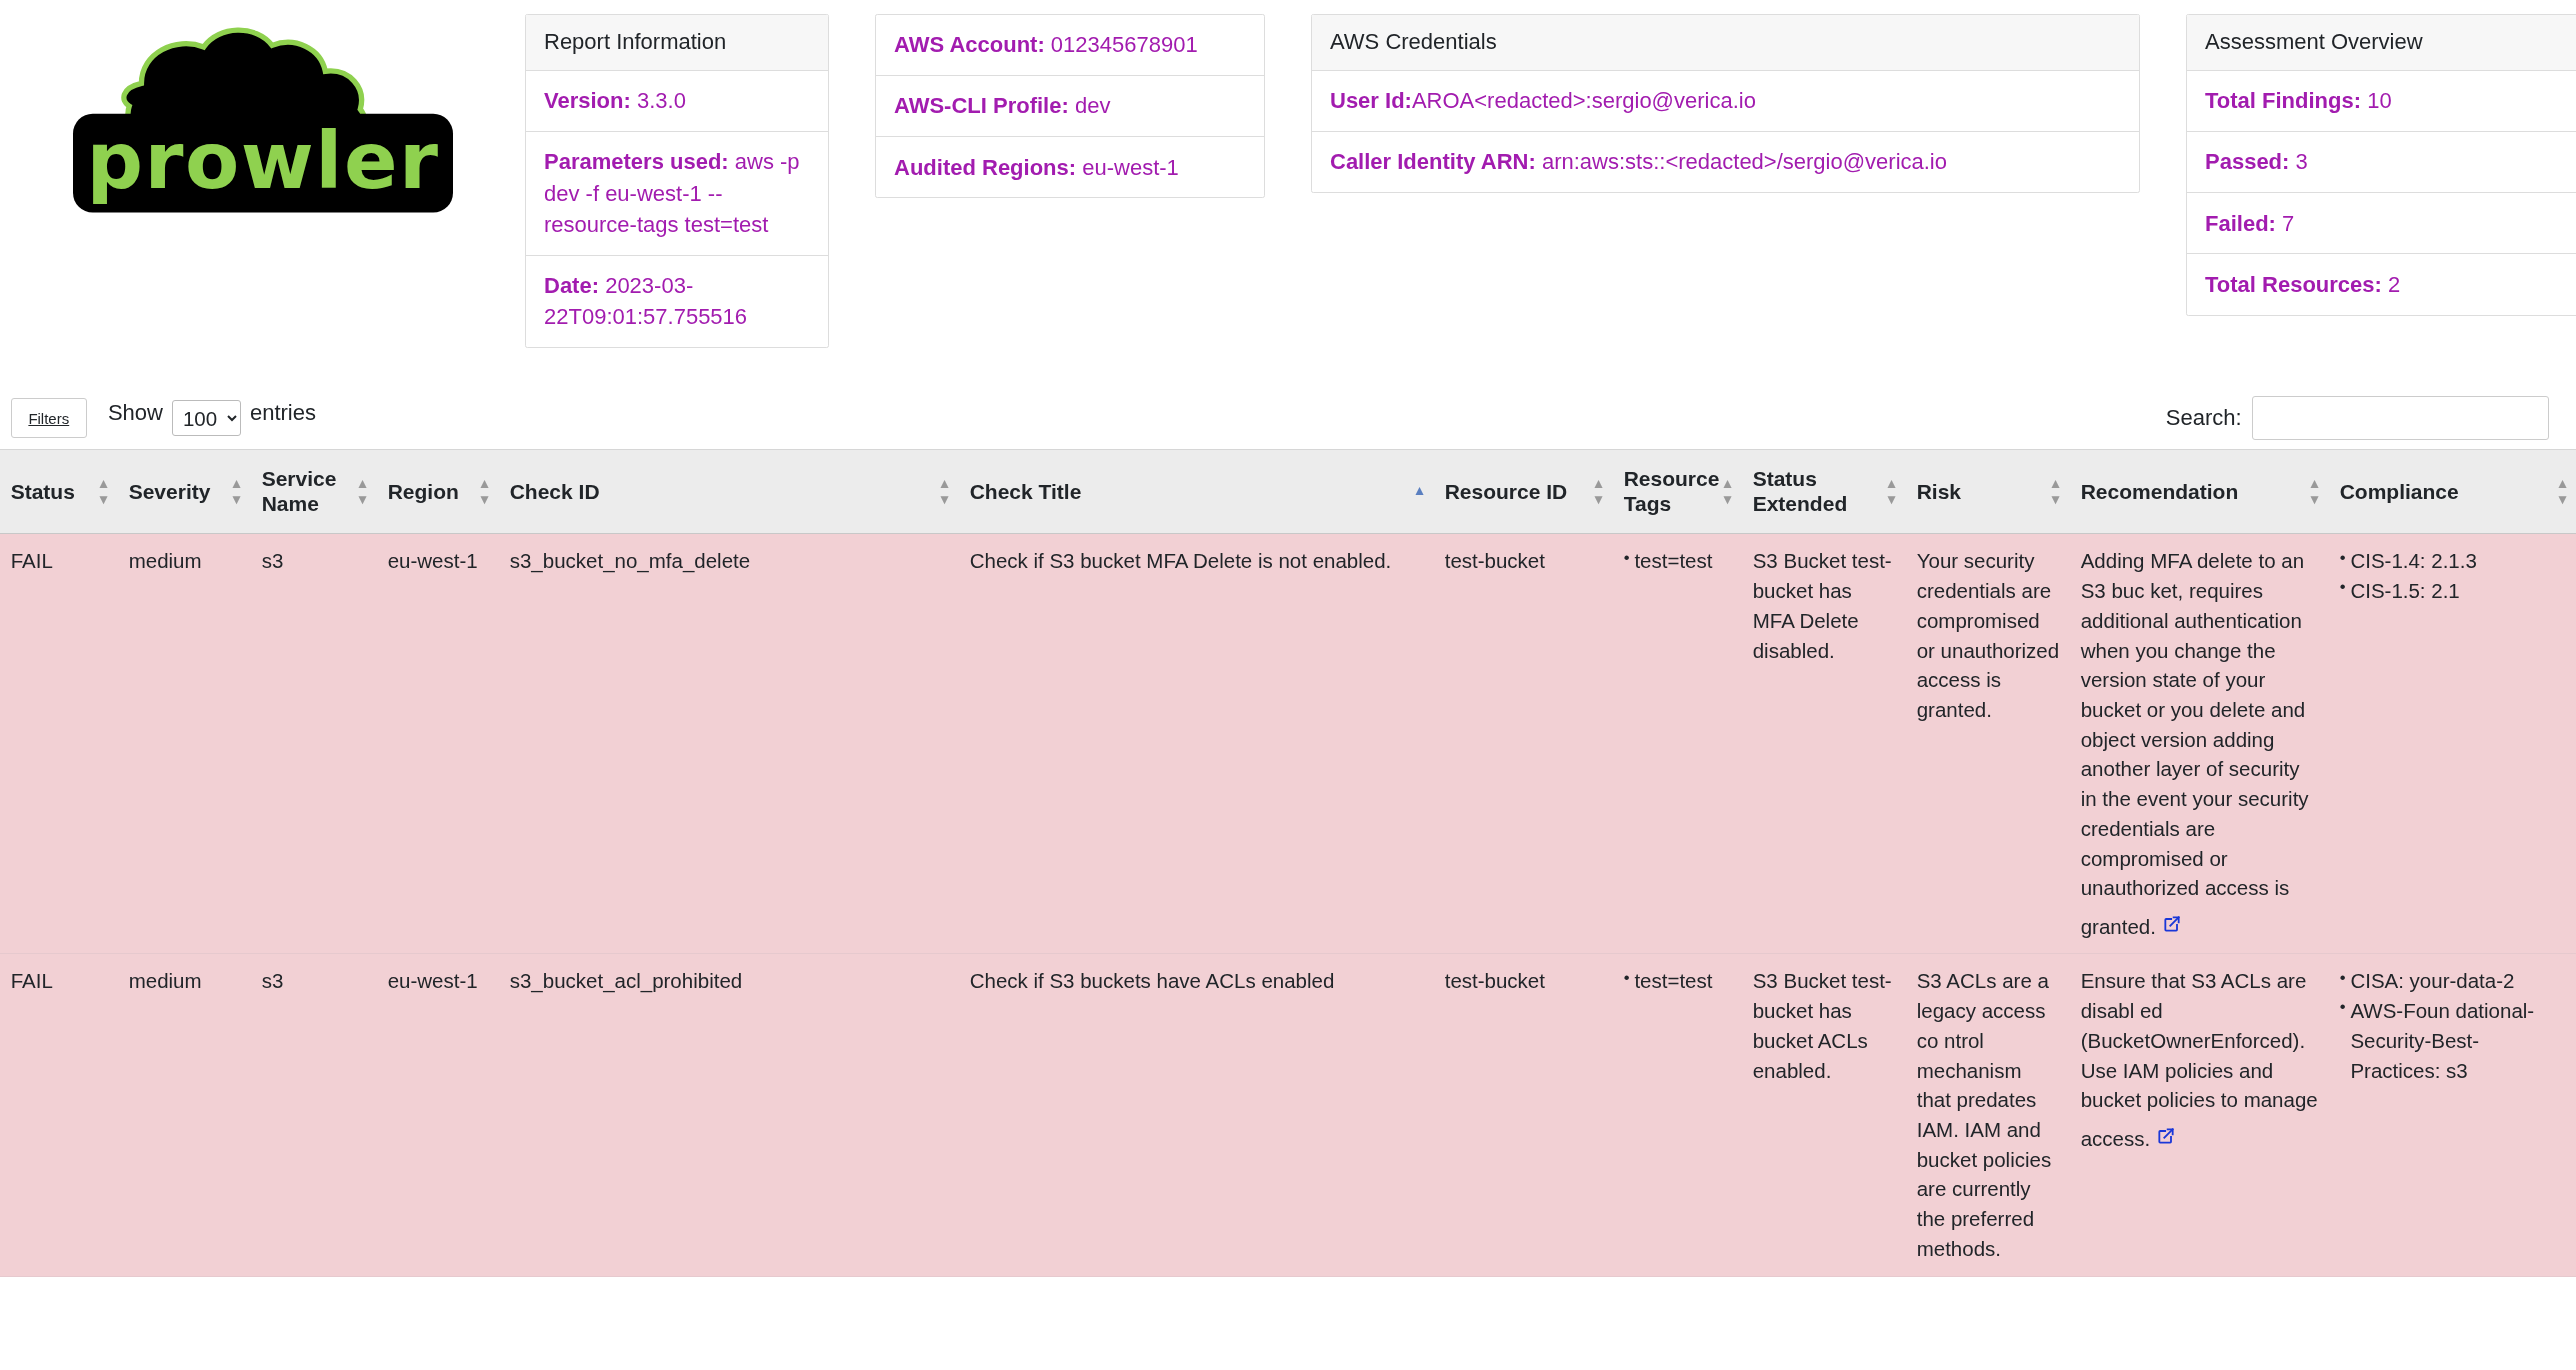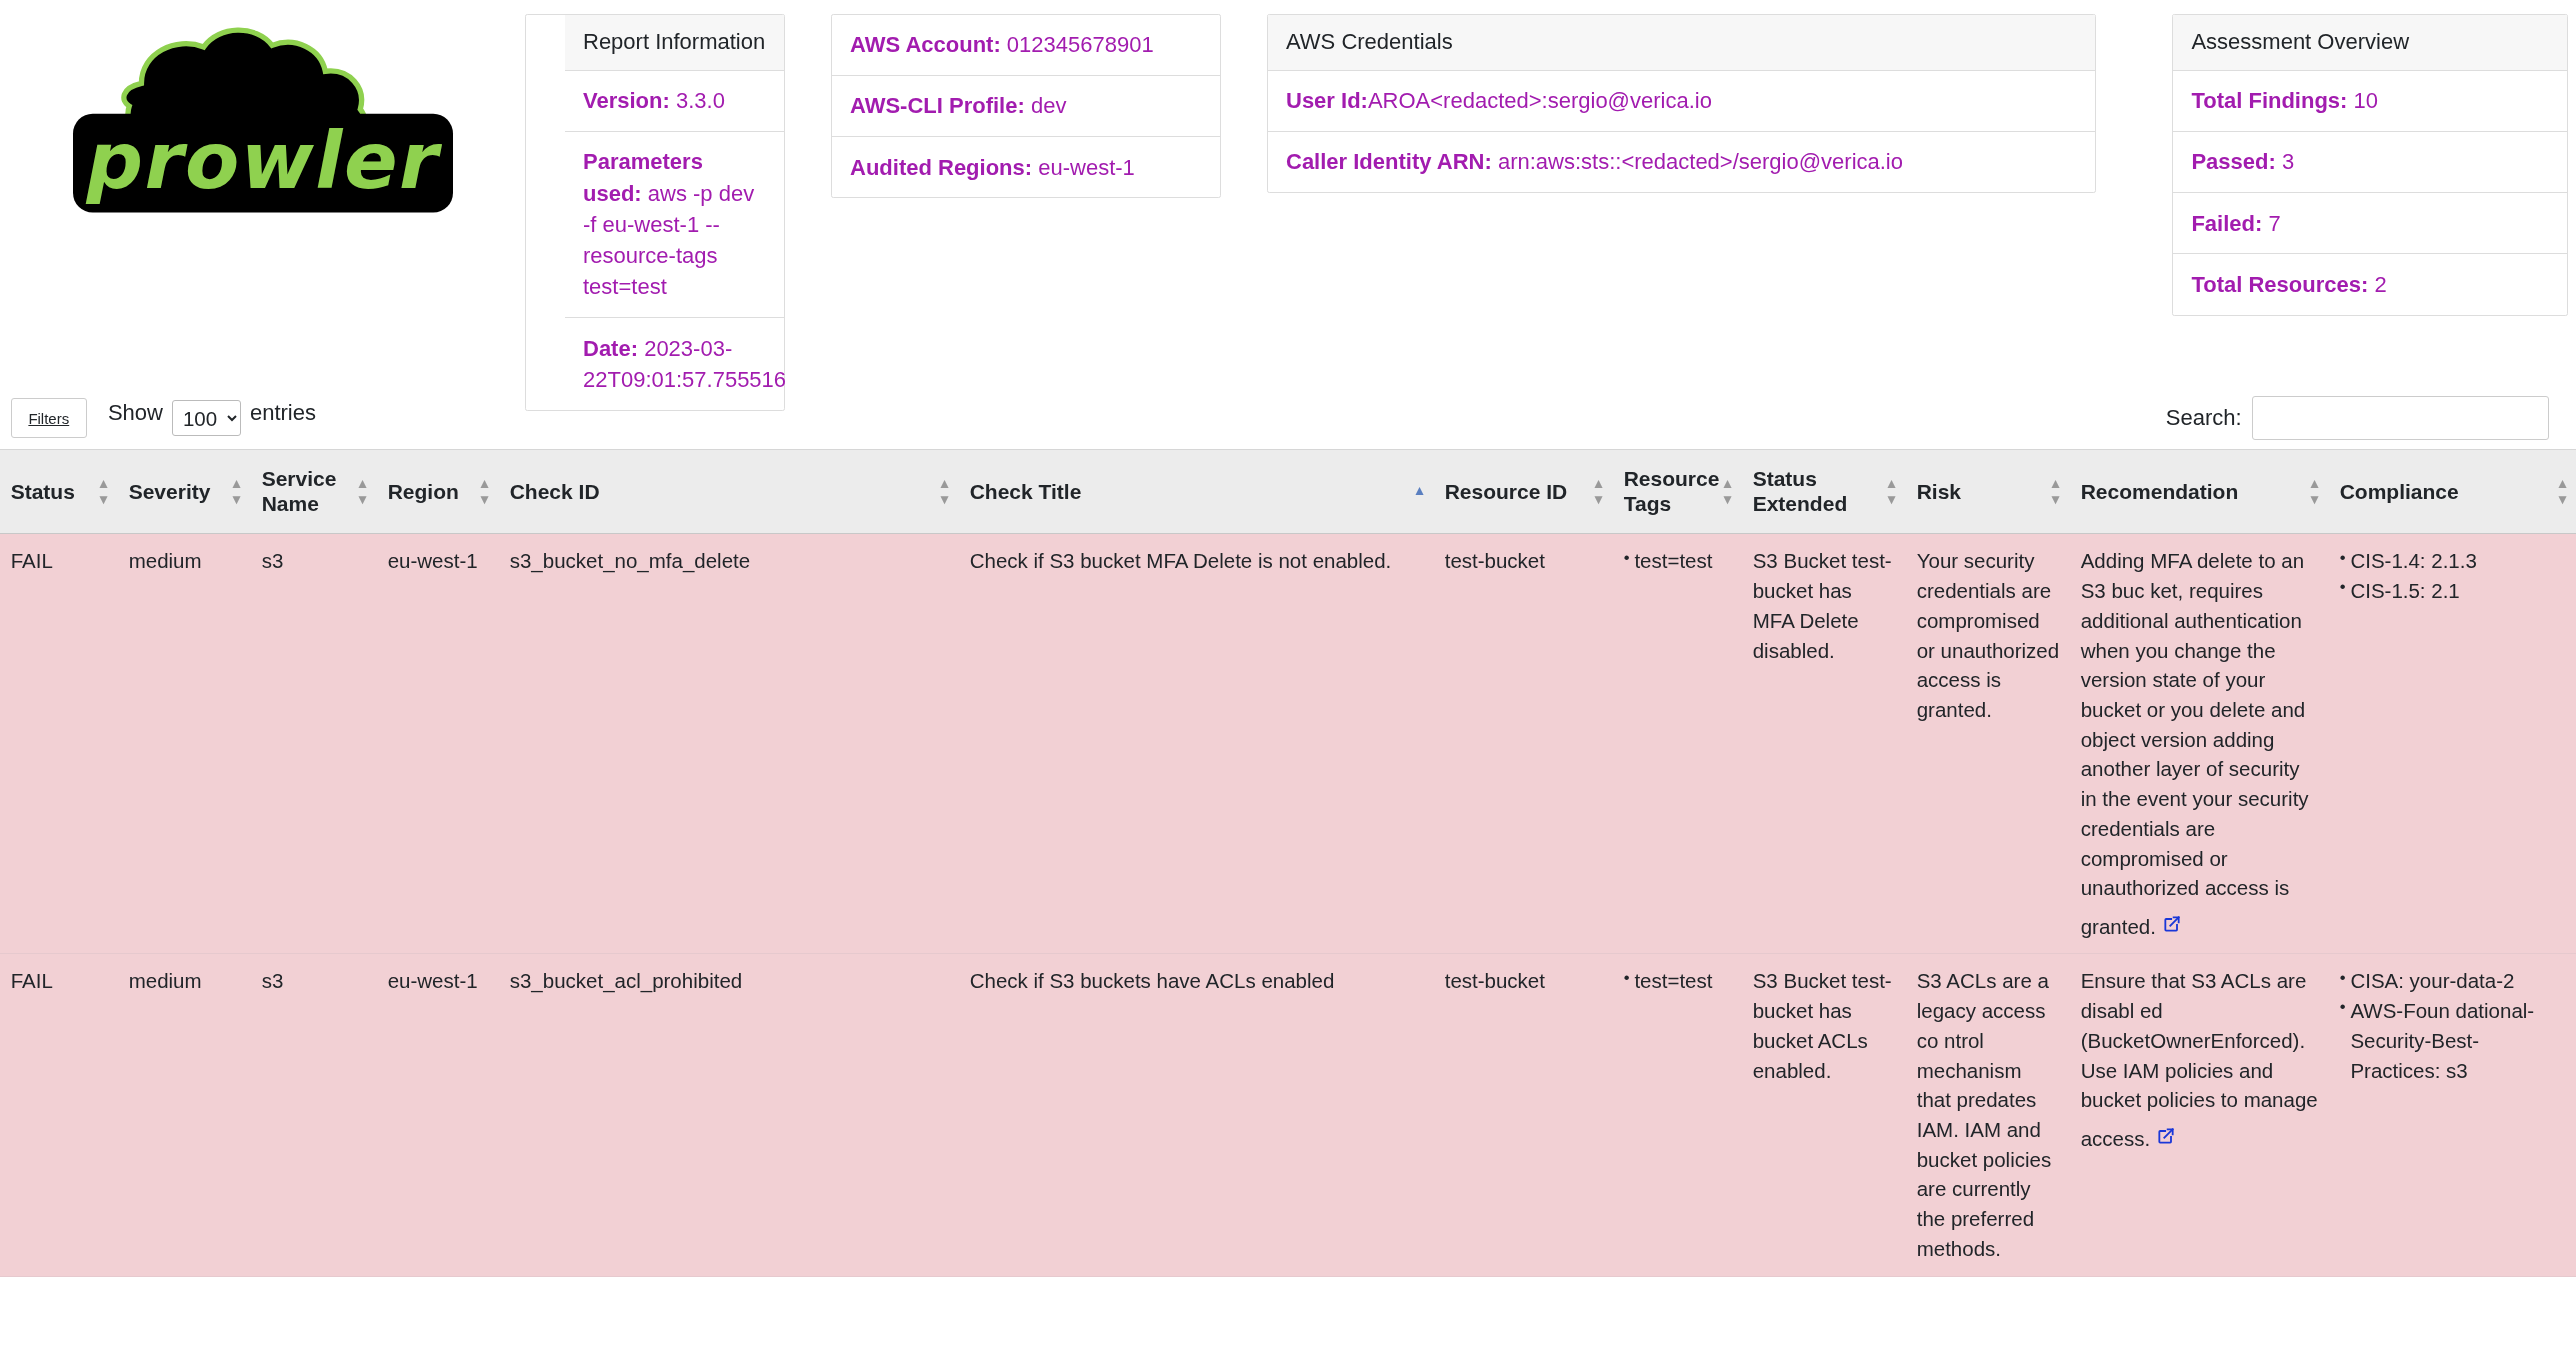--- a/index.html
+++ b/index.html
@@ -27,21 +27,20 @@
   }
 
   .logo-wrap {
     width: 525px;
     min-width: 525px;
     height: 251px;
     display: flex;
     align-items: center;
     justify-content: center;
     padding-top: 7.6px;
-    font-style: italic;
   }
   .logo-wrap svg { display: block; }
 
   .cards {
     display: flex;
     align-items: flex-start;
     gap: 46px;
     padding-top: 13.7px;
     flex: 1;
   }
@@ -61,21 +60,21 @@
   .card-row {
     border-bottom: 0.8px solid #dddddd;
     padding: 14.5px 18px;
     font-size: 22px;
     line-height: 1.42;
     color: #a21caf;
   }
   .card-row:last-child { border-bottom: none; }
   .card-row b { font-weight: bold; }
 
-  .card-report { width: 260px; padding-left: 39px; }
+  .card-report { width: 304px; }
   .card-summary { width: 390px; }
   .card-creds { width: 829px; }
   .card-overview { width: 396px; margin-left: auto; margin-right: 7.6px; }
 
   
   .controls {
     display: flex;
     align-items: center;
     padding: 0 10.7px;
     margin-top: 7.6px;

